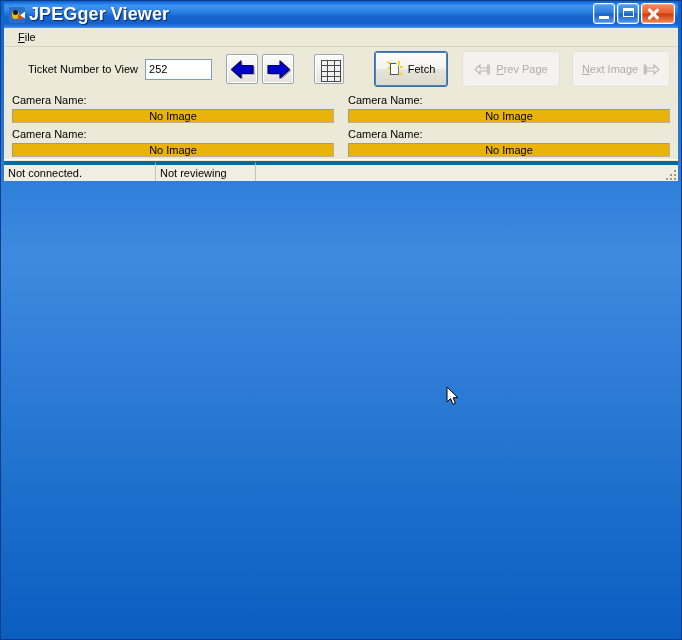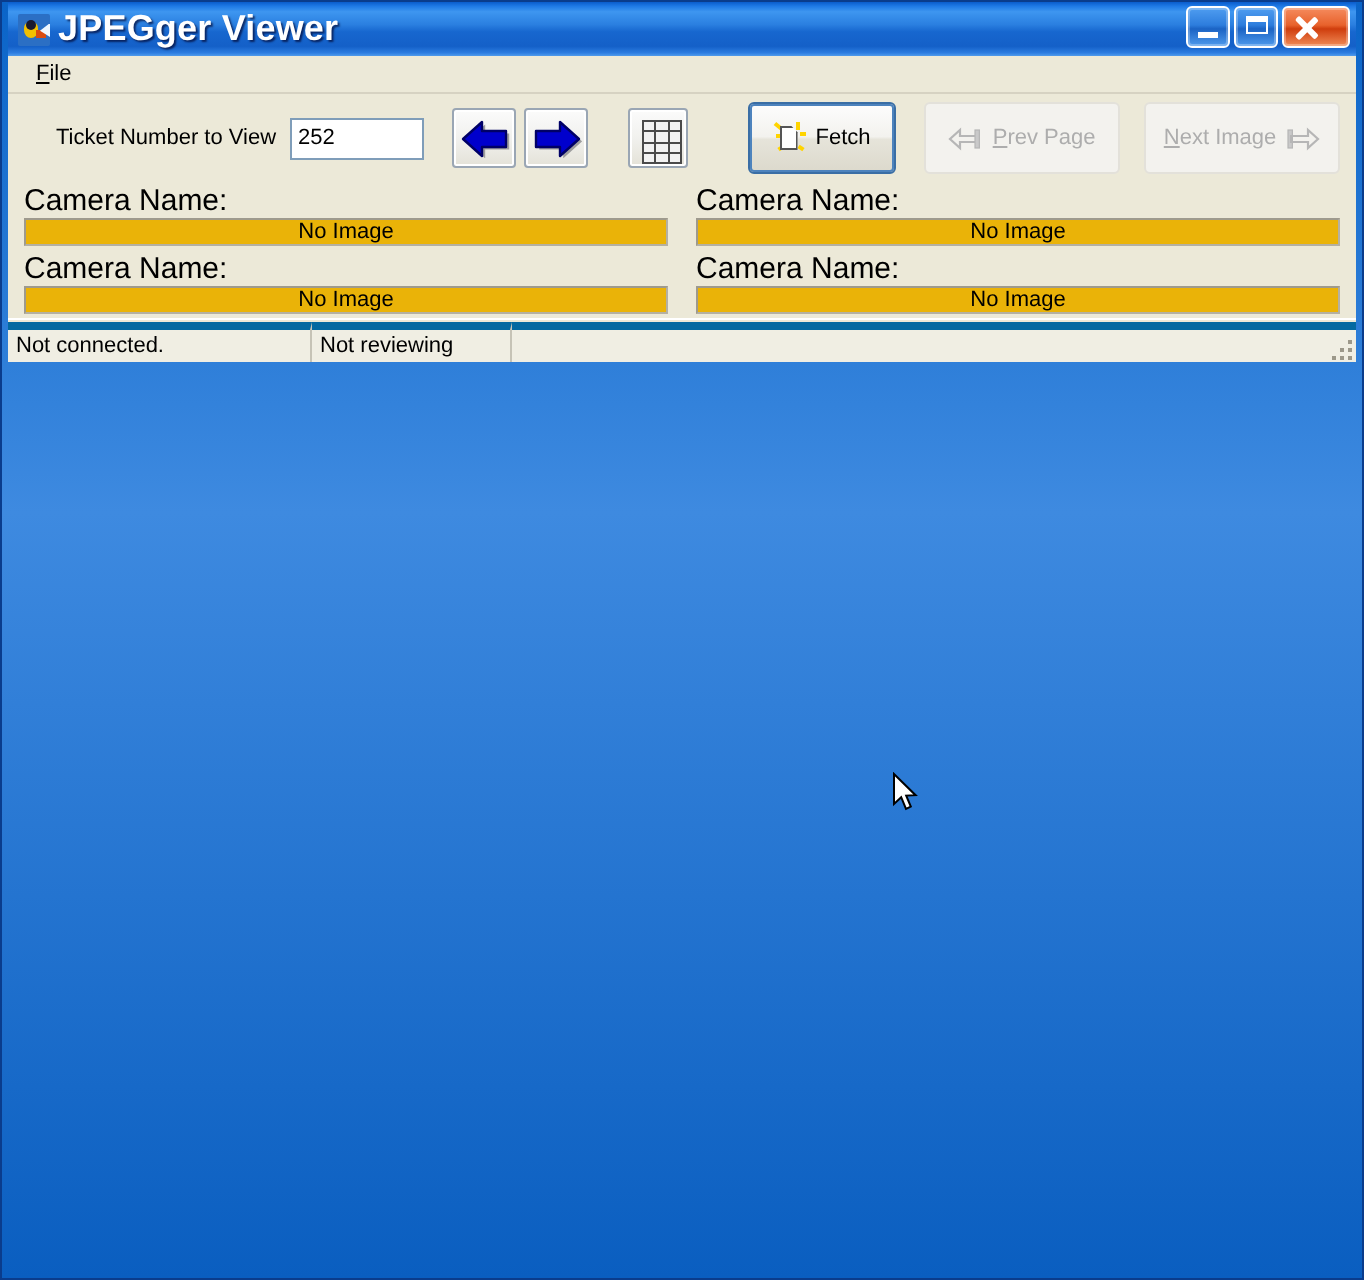--- a/index.html
+++ b/index.html
@@ -306,21 +306,21 @@
     box-sizing: border-box;
   }
   .cam-panel {
     display: flex;
     flex-direction: column;
     min-height: 0;
     padding-top: 3px;
     padding-bottom: 2px;
   }
   .cam-label {
-    font-size: 15px;
+    font-size: 11px;
     color: #000;
     margin-bottom: 2px;
     line-height: 13px;
     white-space: nowrap;
   }
   .cam-view {
     flex: 1 1 auto;
     box-sizing: border-box;
     border: 1px solid #b4b0a2;
     border-top-color: #9e9a8d;

